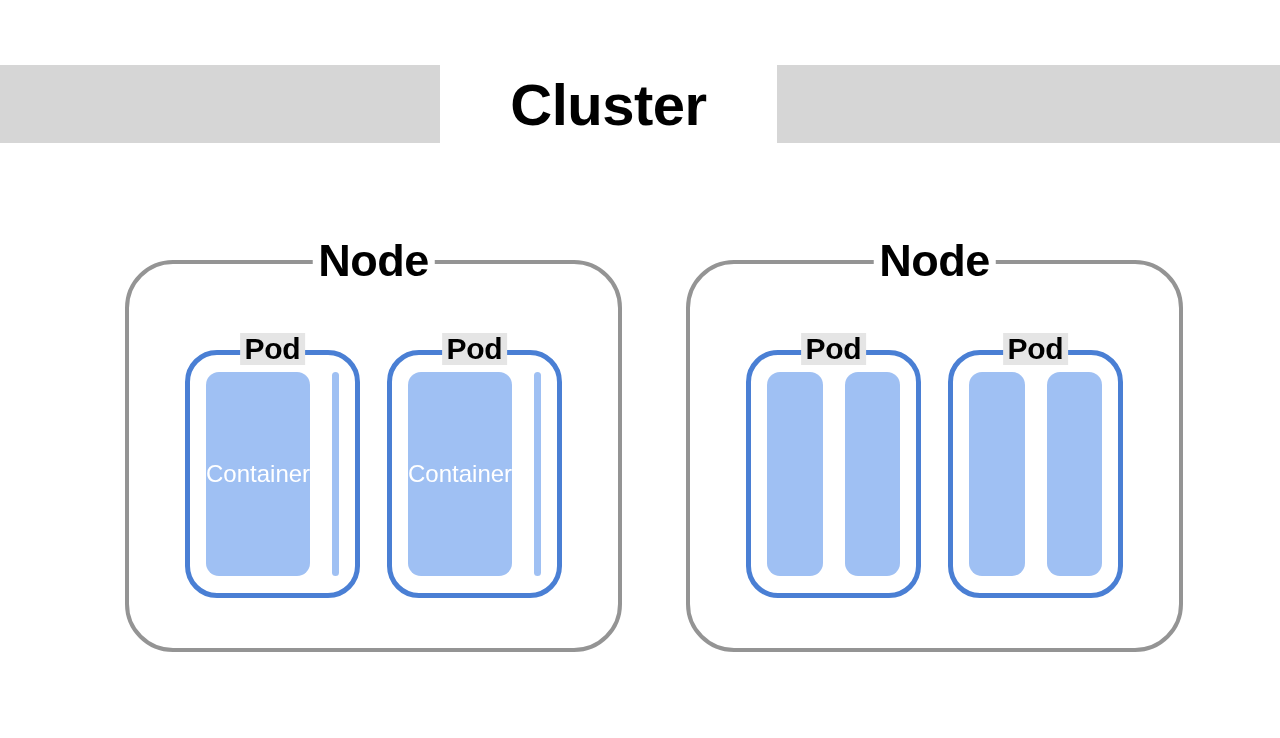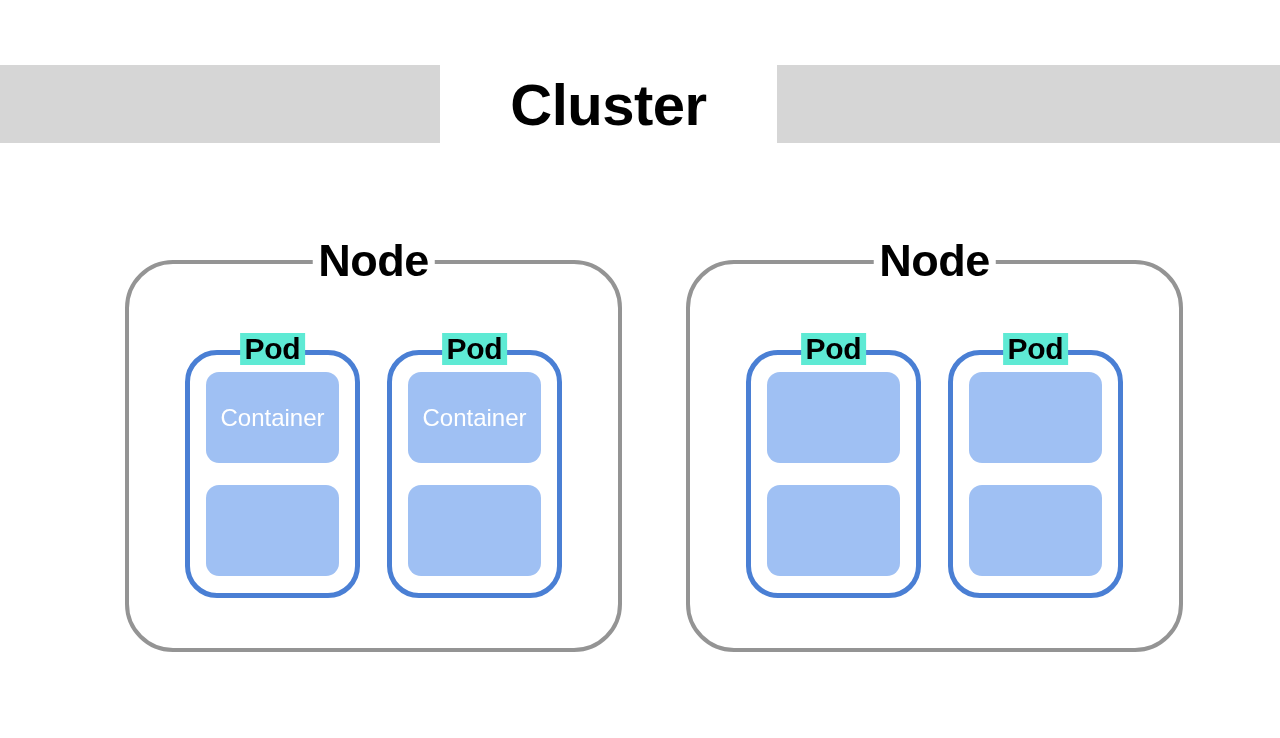--- a/index.html
+++ b/index.html
@@ -110,21 +110,21 @@
     border-radius: 32px;
     box-sizing: border-box;
   }
   .pod-label-gap {
     position: absolute;
     top: -17px;
     left: 50%;
     transform: translateX(-50%);
     height: 32px;
     padding: 0 5px;
-    background: #5eead4;
+    background: #e5e5e5;
     display: flex;
     align-items: center;
     justify-content: center;
     text-align: right;
   }
   .pod-label {
     font-size: 30px;
     font-weight: bold;
     color: #000000;
     line-height: 1;
@@ -132,21 +132,21 @@
     letter-spacing: -0.3px;
   }
 
   .pod-body {
     position: absolute;
     left: 21px;
     right: 21px;
     top: 22px;
     bottom: 22px;
     display: flex;
-    flex-direction: column;
+    flex-direction: row;
     gap: 22px;
   }
 
   
   .container-box {
     flex: 1 1 0;
     background: #9fc0f3;
     border-radius: 13px;
     display: flex;
     align-items: center;

